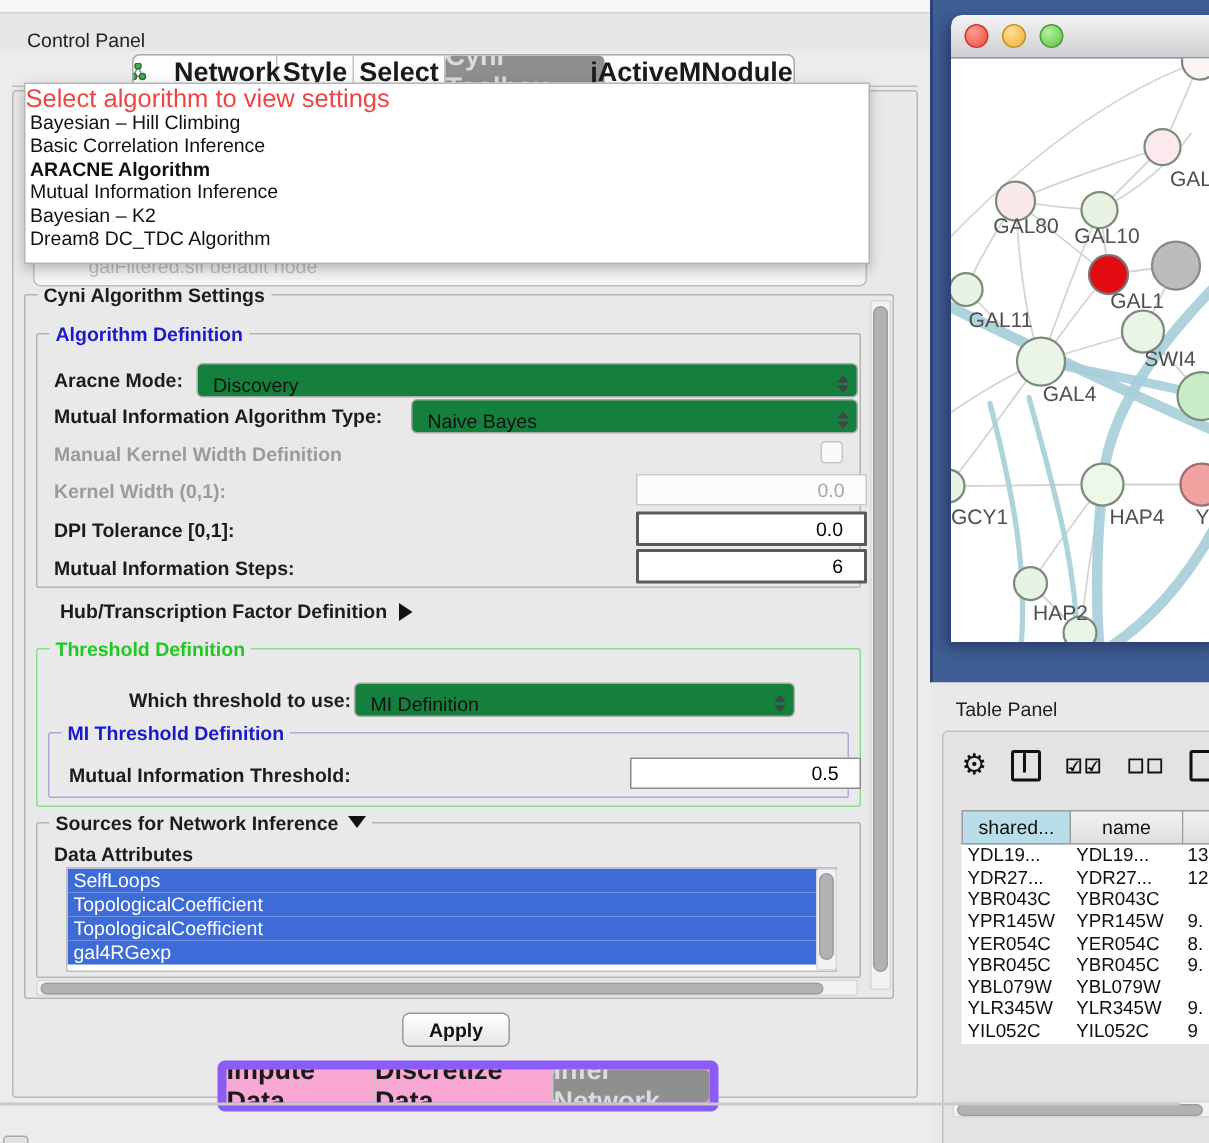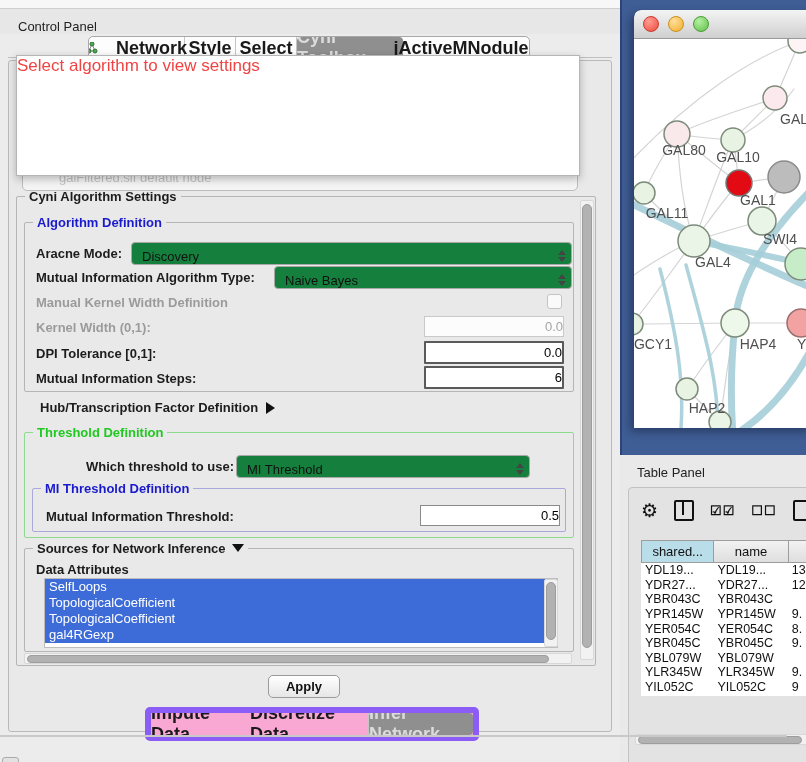--- a/index.html
+++ b/index.html
@@ -44,21 +44,21 @@
   
   .combo{position:absolute;height:21px;background:#15803d;border:1px solid #a8a8a8;border-radius:4px;
          display:flex;align-items:flex-end;justify-content:space-between}
   .combo .v{margin-left:10px;font-size:13px;color:#111}
   .spin{width:15px;height:17px;margin-right:2px;display:flex;flex-direction:column;align-items:center;justify-content:center;gap:2px}
   .spin i{display:block;width:0;height:0;border-left:4px solid transparent;border-right:4px solid transparent}
   .spin .up{border-bottom:5px solid #444}
   .spin .dn{border-top:5px solid #444}
   
   .field{position:absolute;height:19px;background:#fff;text-align:right;font-size:13px;
-         padding-right:0;line-height:19px}
+         padding-right:14px;line-height:19px}
   .f-strong{border:2px solid #5a5a5a;border-radius:1px;color:#000}
   .f-norm{border:1px solid #8a8a8a;color:#000}
   .f-dis{border:1px solid #c9c9c9;color:#a5a5a5;background:#fcfcfc}
   .chk{position:absolute;width:13px;height:13px;border:1px solid #c3c3c3;border-radius:3px;background:#fafafa}
   .arrow-r{display:inline-block;width:0;height:0;border-top:6px solid transparent;border-bottom:6px solid transparent;
            border-left:9px solid #111;margin-left:8px;vertical-align:-2px}
   .arrow-d{display:inline-block;width:0;height:0;border-left:6px solid transparent;border-right:6px solid transparent;
            border-top:8px solid #111;margin-left:6px;vertical-align:1px}
   
   .attrlist{position:absolute;background:#fff;border:1px solid #bdbdbd;overflow:hidden}
@@ -149,20 +149,28 @@
   </div>
 
 <div class="abs outerbox"></div>
 
 <div class="abs ghostcombo">
   <span>galFiltered.sif default node</span>
 </div>
 
 <div class="abs popup">
   <div class="ph">Select algorithm to view settings</div>
+  <div id="popup-options">
+      <div class="opt">Bayesian – Hill Climbing</div>
+      <div class="opt">Basic Correlation Inference</div>
+      <div class="opt hl">ARACNE Algorithm</div>
+      <div class="opt">Mutual Information Inference</div>
+      <div class="opt">Bayesian – K2</div>
+      <div class="opt">Dream8 DC_TDC Algorithm</div>
+    </div>
 </div>
 
 <div class="grp" style="left:16px;top:196px;width:578px;height:468px">
   <span class="gt">Cyni Algorithm Settings</span>
 </div>
 <div class="vscroll" style="left:580px;top:200px;height:458px">
   <div class="th" style="top:3px;height:442px"></div>
 </div>
 
 <div class="grp" style="left:24px;top:222px;width:548px;height:168px">
@@ -195,21 +203,21 @@
 
 <span class="lbl" style="left:40px;top:400px;font-weight:bold">
   <span>Hub/Transcription Factor Definition</span><span class="arrow-r"></span>
 </span>
 
 <div class="grp greenb" style="left:24px;top:432px;width:548px;height:104px">
   <span class="gt green">Threshold Definition</span>
 </div>
 <span class="lbl" style="left:86px;top:459px">Which threshold to use:</span>
 <div class="combo" style="left:236px;top:455px;width:292px">
-  <span class="v">MI Threshold</span>
+  <span class="v">MI Definition</span>
   <span class="spin">
       <i class="up"></i>
       <i class="dn"></i>
     </span>
 </div>
 <div class="grp blueb" style="left:32px;top:488px;width:532px;height:42px">
   <span class="gt blue">MI Threshold Definition</span>
 </div>
 <span class="lbl" style="left:46px;top:509px">Mutual Information Threshold:</span>
 <div class="field f-norm" style="left:420px;top:505px;width:138px">0.5</div>

